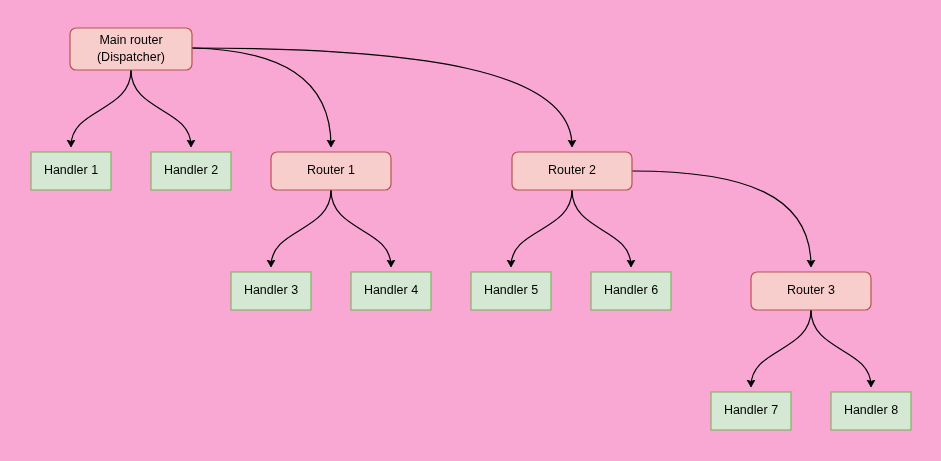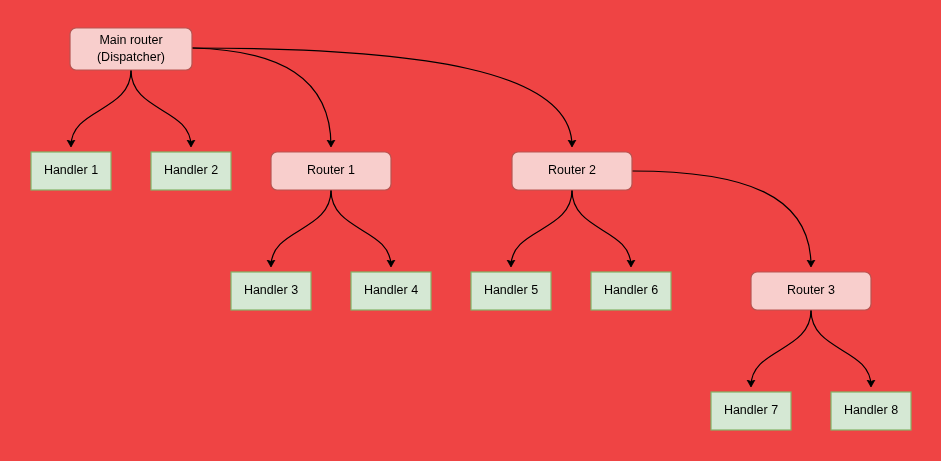--- a/index.html
+++ b/index.html
@@ -11,21 +11,21 @@
   body {
     width: 941px;
     height: 461px;
     overflow: hidden;
     font-family: "Liberation Sans", sans-serif;
   }
   #diagram-canvas {
     position: relative;
     width: 941px;
     height: 461px;
-    background: #ef4444;
+    background: #f9a8d4;
   }
   svg.diagram {
     display: block;
     width: 941px;
     height: 461px;
   }
   .edge-path {
     fill: none;
     stroke: #000000;
     stroke-width: 1.2px;

